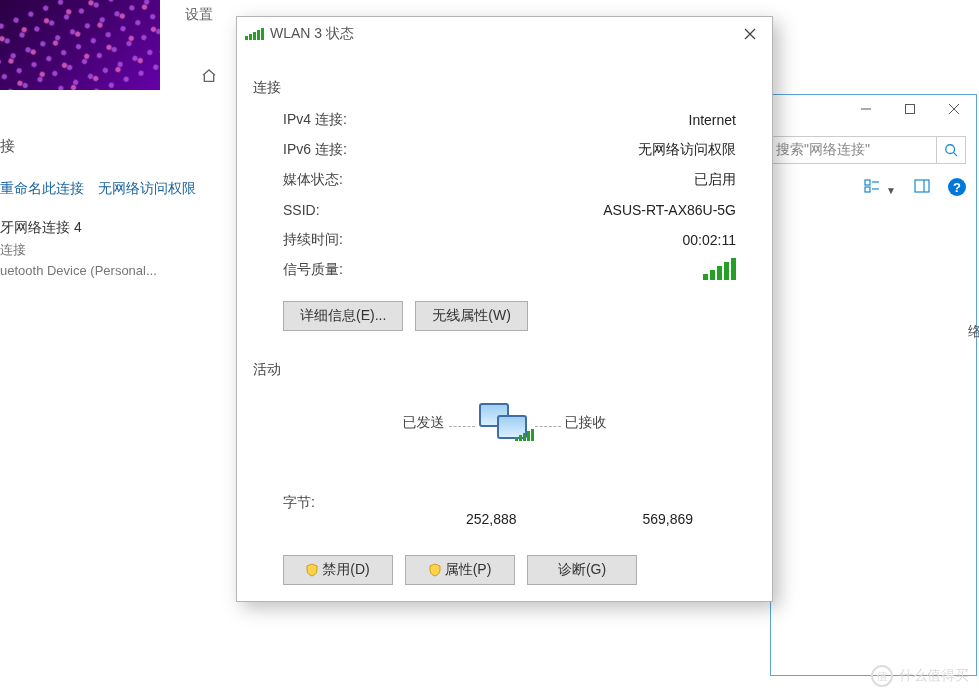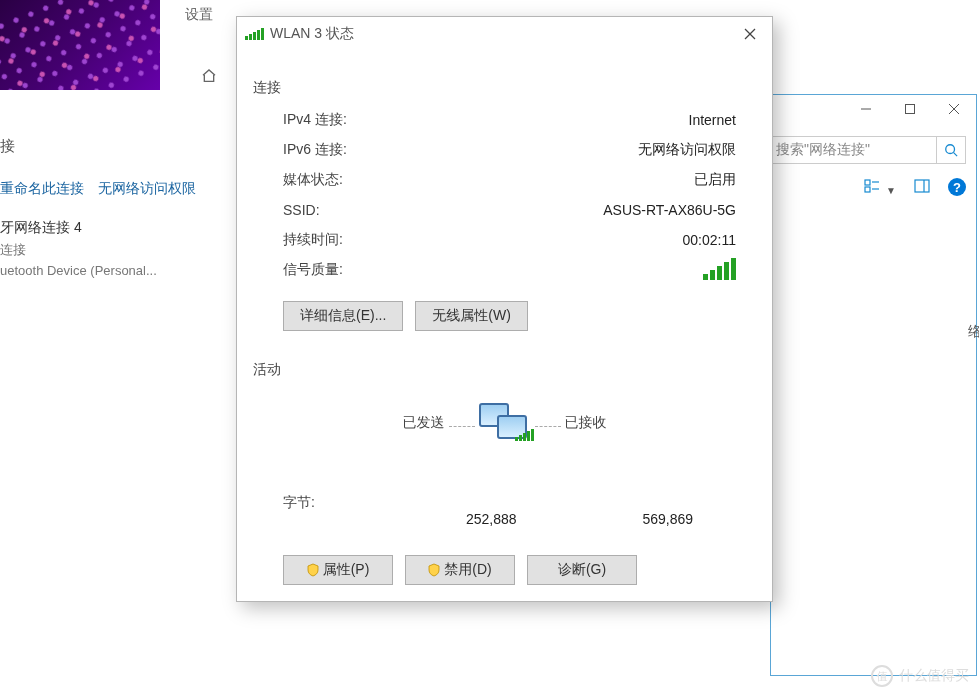--- a/index.html
+++ b/index.html
@@ -549,26 +549,26 @@
         <span class="bl">字节:</span>
         <span class="bv">252,888</span>
         <span class="bv">569,869</span>
       </div>
 
       <div class="btnrow" style="margin-top:28px;">
         <button class="winbtn">
           <svg class="shield" viewBox="0 0 12 14">
               <path d="M6 1l5 2v4c0 3-2 5-5 6-3-1-5-3-5-6V3z" fill="#ffd24a" stroke="#c08f00" stroke-width=".8"></path>
             </svg>
-          <span>属性(P)</span>
+          <span>禁用(D)</span>
         </button>
         <button class="winbtn">
           <svg class="shield" viewBox="0 0 12 14">
               <path d="M6 1l5 2v4c0 3-2 5-5 6-3-1-5-3-5-6V3z" fill="#ffd24a" stroke="#c08f00" stroke-width=".8"></path>
             </svg>
-          <span>禁用(D)</span>
+          <span>属性(P)</span>
         </button>
         <button class="winbtn">诊断(G)</button>
       </div>
     </div>
   </div>
 
 </div>
 
 </body></html>

